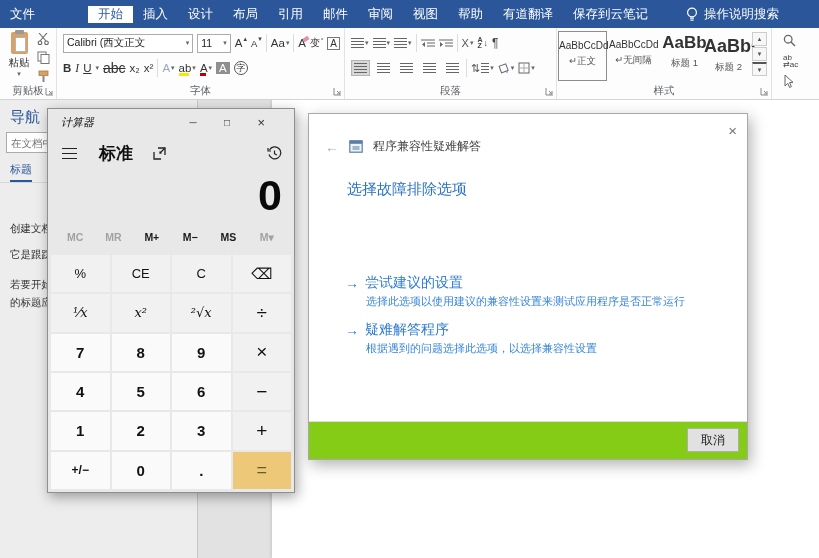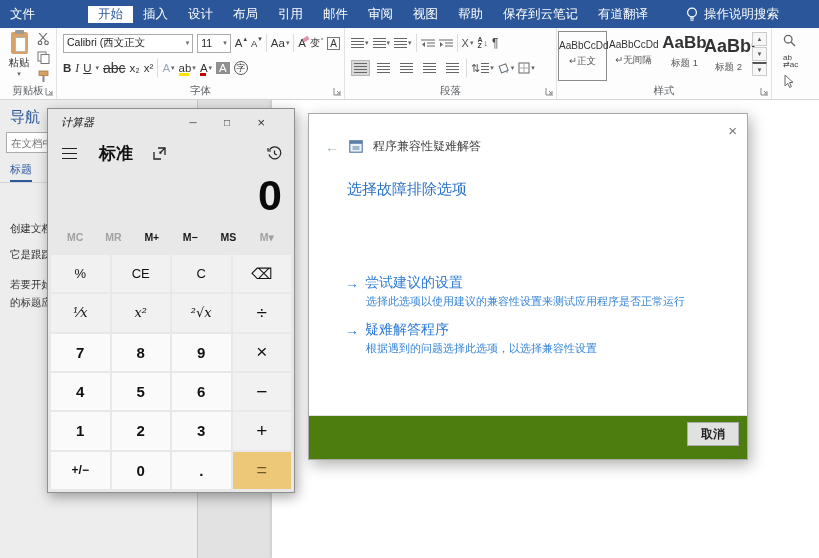--- a/index.html
+++ b/index.html
@@ -95,41 +95,41 @@
 
   
   .dlg { position:absolute; left:308px; top:113px; width:440px; height:347px; background:#fff; border:1px solid #a9a9a9; box-shadow:3px 5px 14px rgba(0,0,0,.3); z-index:5; }
   .dlg-close { position:absolute; right:10px; top:8px; font-size:15px; color:#777; }
   .dlg-head { position:absolute; left:16px; top:24px; display:flex; align-items:center; gap:10px; font-size:12px; color:#444; }
   .dlg-back { color:#9db0c6; font-size:14px; }
   .dlg-heading { position:absolute; left:38px; top:66px; font-size:15px; color:#2a72c8; }
   .opt-arrow { position:absolute; left:36px; font-size:14px; color:#2e7bd4; }
   .opt-title { position:absolute; left:56px; font-size:14px; color:#2e7bd4; }
   .opt-desc { position:absolute; left:57px; font-size:11px; color:#3685d8; }
-  .dlg-footer { position:absolute; left:0; right:0; bottom:0; height:44px; background:#4d7c0f; border-top:1px solid #dfdfdf;font-weight:bold; }
+  .dlg-footer { position:absolute; left:0; right:0; bottom:0; height:38px; background:#84cc16; border-top:1px solid #dfdfdf; }
   .btn-cancel { position:absolute; right:8px; top:6px; width:52px; height:24px; background:#e1e1e1; border:1px solid #adadad; font-size:12px; color:#222; display:flex; align-items:center; justify-content:center; }
 
   svg { display:block; }
 </style>
 </head>
 <body>
 
 <div class="tabbar">
   <span class="tab">文件</span>
   <span class="tab active">开始</span>
   <span class="tab">插入</span>
   <span class="tab">设计</span>
   <span class="tab">布局</span>
   <span class="tab">引用</span>
   <span class="tab">邮件</span>
   <span class="tab">审阅</span>
   <span class="tab">视图</span>
   <span class="tab">帮助</span>
+  <span class="tab">有道翻译</span>
   <span class="tab">保存到云笔记</span>
-  <span class="tab">有道翻译</span>
   <span class="assistant">
     <svg width="12" height="15" viewBox="0 0 12 15">
       <circle cx="6" cy="5.5" r="4.4" fill="none" stroke="#fff" stroke-width="1.2"></circle>
       <rect x="4" y="10.5" width="4" height="1.2" fill="#fff"></rect>
       <rect x="4.4" y="12.5" width="3.2" height="1.2" fill="#fff"></rect>
     </svg>
     <span>操作说明搜索</span>
   </span>
 </div>
 

